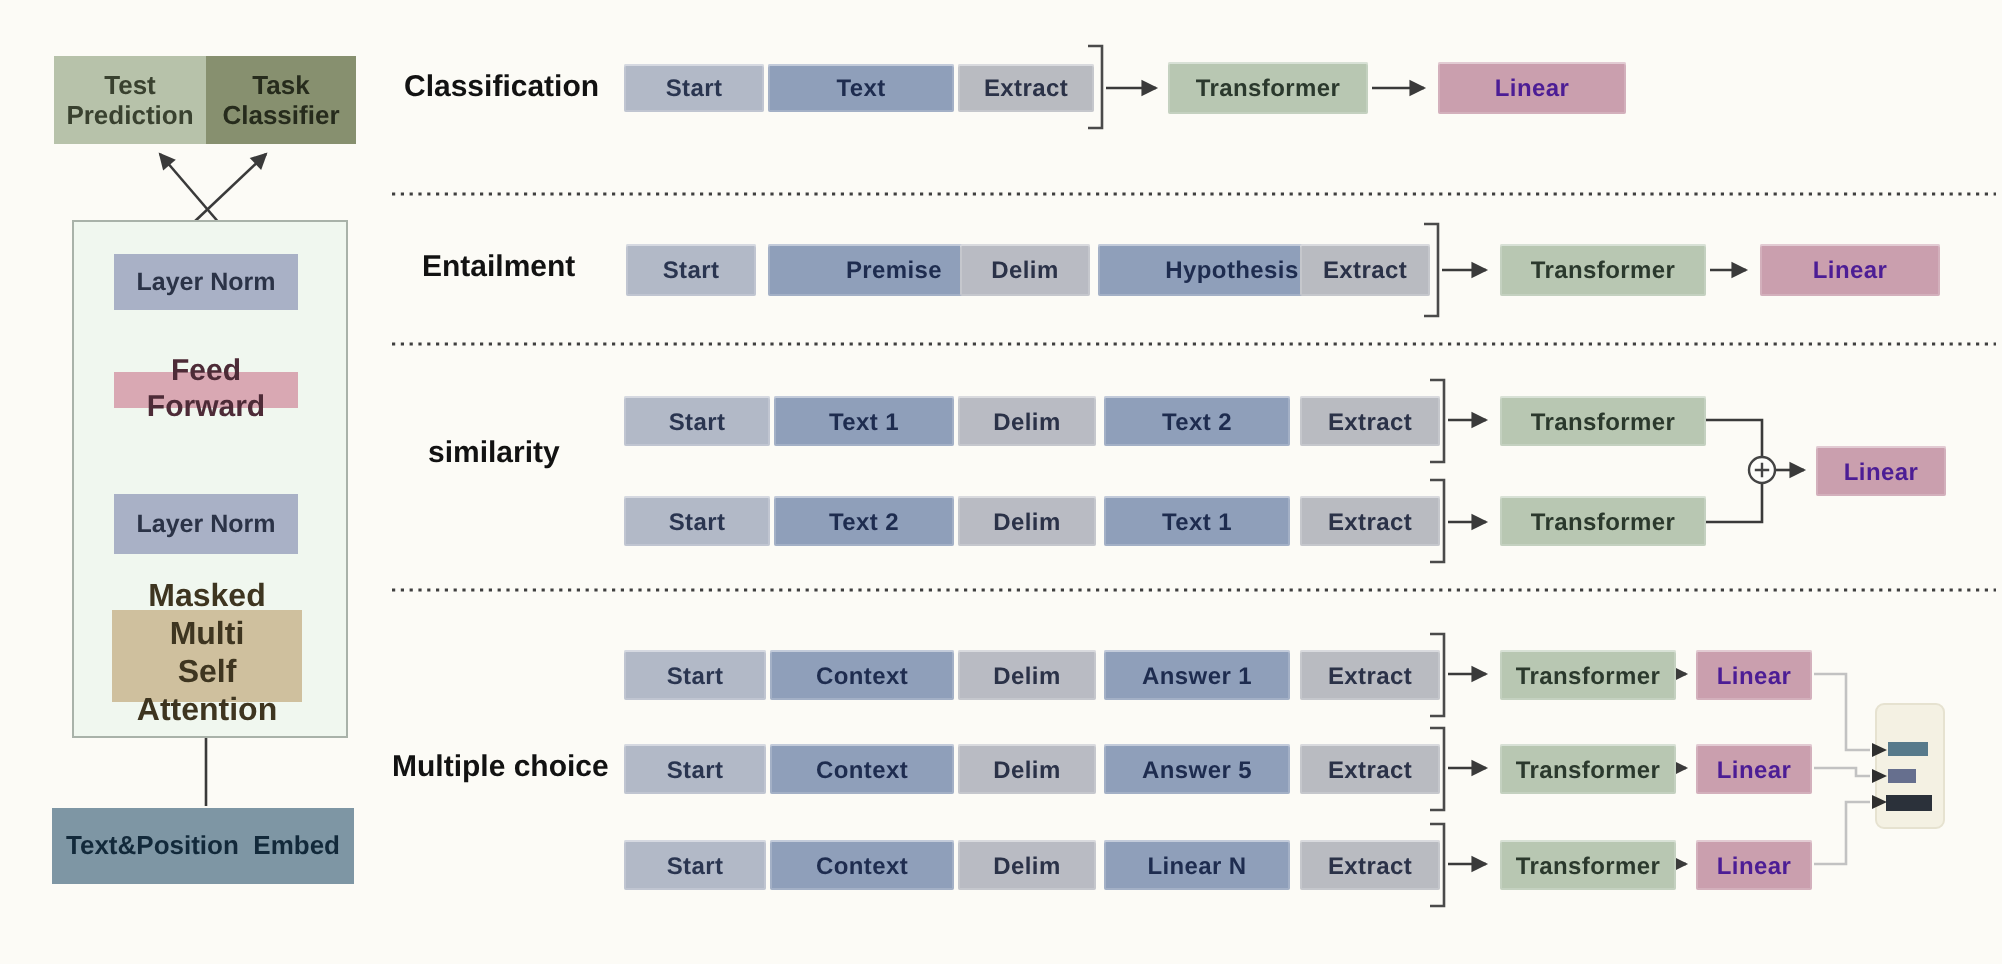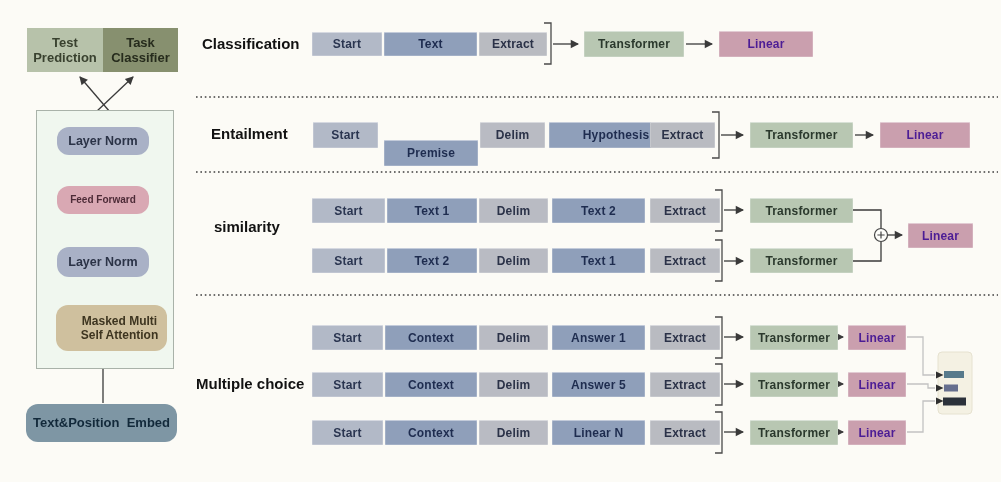--- a/index.html
+++ b/index.html
@@ -21,21 +21,21 @@
   .tok-delim{background:#b9bbc3;color:#2b3248;}
   .tok-extract{background:#b9bbc1;color:#2b3248;}
   .tok-transformer{background:#b8c7b2;color:#2b392d;}
   .tok-linear{background:#ca9fae;color:#4c1d95;}
   .sec-label{
     position:absolute;font-weight:bold;font-size:15px;color:#121212;white-space:nowrap;
   }
   .lbox{
     position:absolute;display:flex;align-items:center;justify-content:center;
     text-align:center;font-weight:bold;white-space:pre-line;line-height:1.18;
-    border-radius:12px;
+    border-radius:0;
   }
 </style>
 </head>
 <body>
 
 <div class="stage">
 
   <svg class="layer" width="1001" height="482" viewBox="0 0 1001 482">
     <defs>
       <marker id="ah" viewBox="0 0 8 8" markerWidth="8" markerHeight="8" refX="6.2" refY="4" orient="auto">
@@ -125,39 +125,39 @@
   </svg>
 
   <div class="lbox" style="left:103px;top:28px;width:75px;height:44px;background:#87906f;color:#262b1c;font-size:13px;border-radius:0;">Task
 Classifier</div>
   <div class="lbox" style="left:27px;top:28px;width:76px;height:44px;background:#b7c2aa;color:#39412f;font-size:13px;border-radius:0;">Test
 Prediction</div>
 
   <div style="position:absolute;left:36px;top:110px;width:136px;height:257px;background:#f0f7ef;border:1px solid #a9b2a9;"></div>
 
   <div class="lbox" style="left:57px;top:127px;width:92px;height:28px;background:#a9b1c6;color:#2b3347;font-size:12.5px;">Layer Norm</div>
-  <div class="lbox" style="left:57px;top:186px;width:92px;height:28px;background:#d9a8b3;color:#4d2b37;font-size:10px;">Feed Forward</div>
+  <div class="lbox" style="left:57px;top:186px;width:92px;height:18px;background:#d9a8b3;color:#4d2b37;font-size:15px;">Feed Forward</div>
   <div class="lbox" style="left:57px;top:247px;width:92px;height:30px;background:#a9b1c6;color:#2b3347;font-size:12.5px;">Layer Norm</div>
-  <div class="lbox" style="left:56px;top:305px;width:95px;height:46px;background:#cfc09e;color:#3e3520;font-size:12px;padding-left:16px;">Masked Multi
+  <div class="lbox" style="left:56px;top:305px;width:95px;height:46px;background:#cfc09e;color:#3e3520;font-size:16px;">Masked Multi
 Self Attention</div>
   <div class="lbox" style="left:26px;top:404px;width:151px;height:38px;background:#7e96a4;color:#12293a;font-size:13px;white-space:pre;">Text&amp;Position  Embed</div>
 
   <div class="sec-label" style="left:202px;top:35px;">Classification</div>
   <div class="sec-label" style="left:211px;top:125px;">Entailment</div>
   <div class="sec-label" style="left:214px;top:218px;">similarity</div>
   <div class="sec-label" style="left:196px;top:375px;">Multiple choice</div>
 
   <div class="tok tok-start" style="left:312px;top:32px;width:70px;height:24px;">Start</div>
   <div class="tok tok-blue" style="left:384px;top:32px;width:93px;height:24px;">Text</div>
   <div class="tok tok-extract" style="left:479px;top:32px;width:68px;height:24px;">Extract</div>
   <div class="tok tok-transformer" style="left:584px;top:31px;width:100px;height:26px;">Transformer</div>
   <div class="tok tok-linear" style="left:719px;top:31px;width:94px;height:26px;">Linear</div>
 
   <div class="tok tok-start" style="left:313px;top:122px;width:65px;height:26px;">Start</div>
-  <div class="tok tok-blue" style="left:384px;top:140px;width:94px;height:26px;">Premise</div>
+  <div class="tok tok-blue" style="left:384px;top:122px;width:94px;height:26px;padding-left:16px;">Premise</div>
   <div class="tok tok-delim" style="left:480px;top:122px;width:65px;height:26px;">Delim</div>
   <div class="tok tok-blue" style="left:549px;top:122px;width:94px;height:26px;padding-left:20px;">Hypothesis</div>
   <div class="tok tok-extract" style="left:650px;top:122px;width:65px;height:26px;">Extract</div>
   <div class="tok tok-transformer" style="left:750px;top:122px;width:103px;height:26px;">Transformer</div>
   <div class="tok tok-linear" style="left:880px;top:122px;width:90px;height:26px;">Linear</div>
 
   <div class="tok tok-start" style="left:312px;top:198px;width:73px;height:25px;">Start</div>
   <div class="tok tok-blue" style="left:387px;top:198px;width:90px;height:25px;">Text 1</div>
   <div class="tok tok-delim" style="left:479px;top:198px;width:69px;height:25px;">Delim</div>
   <div class="tok tok-blue" style="left:552px;top:198px;width:93px;height:25px;">Text 2</div>

